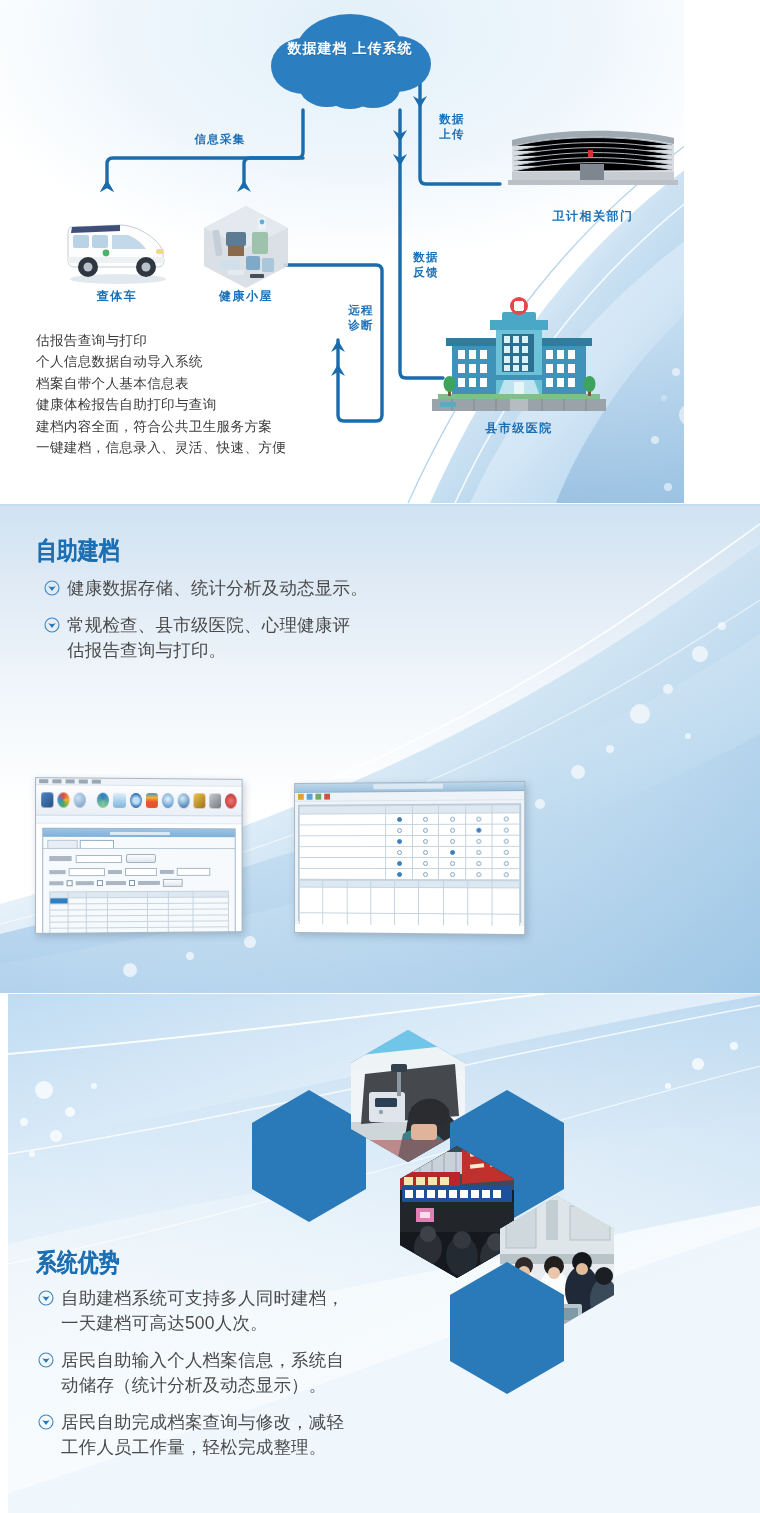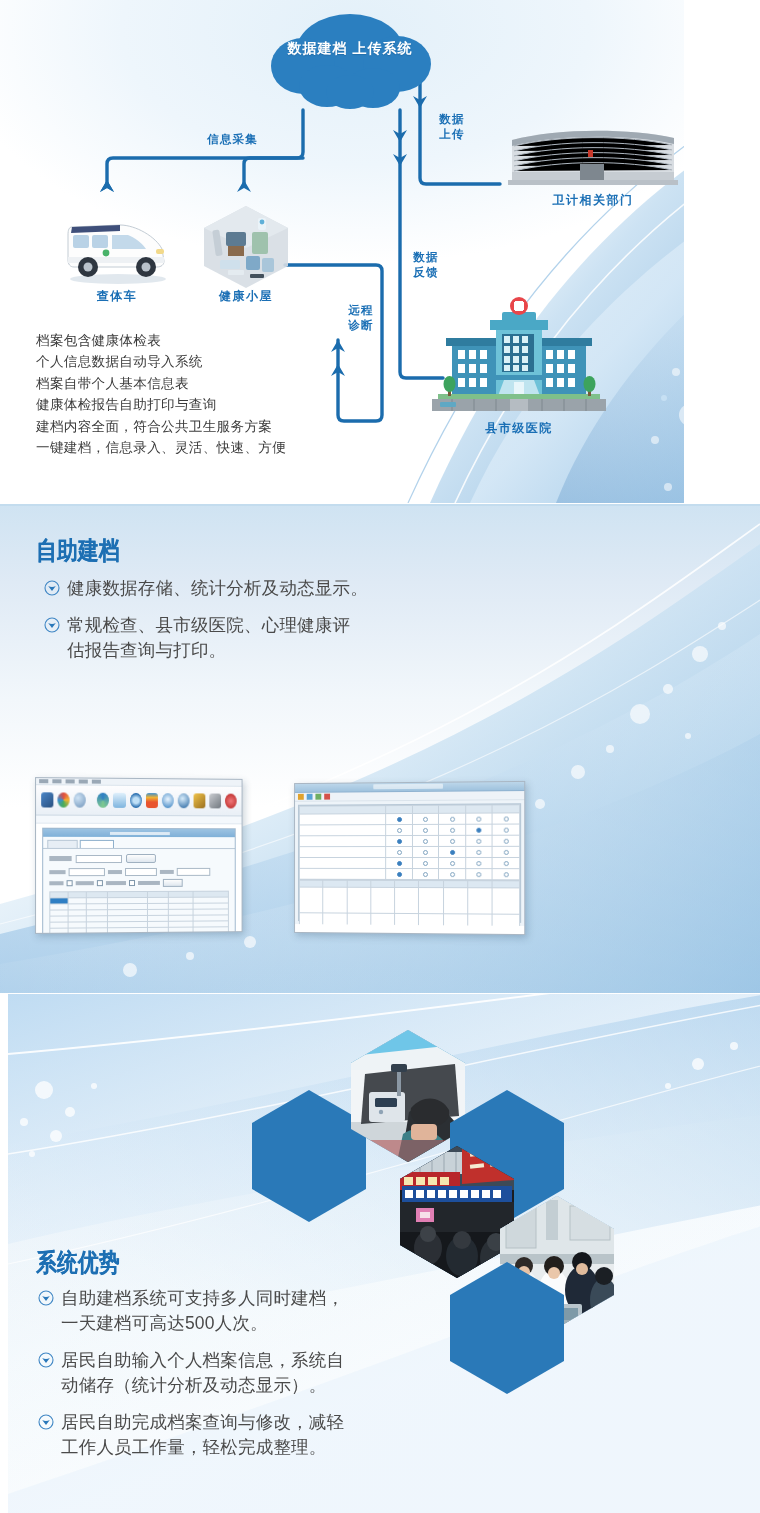--- a/index.html
+++ b/index.html
@@ -262,21 +262,21 @@
           <ellipse cx="132" cy="56" rx="34" ry="28"></ellipse>
           <ellipse cx="62" cy="78" rx="28" ry="21"></ellipse>
           <ellipse cx="108" cy="80" rx="27" ry="20"></ellipse>
           <ellipse cx="85" cy="84" rx="24" ry="17"></ellipse>
         </g>
       </svg>
       <div class="cloud-label">数据建档
 上传系统</div>
     </div>
 
-    <div class="dlabel center" style="left:166px; top:132px; width:92px;text-align:right;">信息采集</div>
+    <div class="dlabel center" style="left:174px; top:132px; width:92px;">信息采集</div>
     <div class="dlabel center" style="left:432px; top:112px; width:40px;">数据
 上传</div>
     <div class="dlabel center" style="left:406px; top:250px; width:40px;">数据
 反馈</div>
     <div class="dlabel center" style="left:341px; top:303px; width:40px;">远程
 诊断</div>
 
     <div class="node-art" style="left:62px; top:205px;">
       <svg width="110" height="80" viewBox="0 0 110 80">
         <ellipse cx="56" cy="74" rx="48" ry="5" fill="#d9e2ea" opacity=".8"></ellipse>
@@ -326,21 +326,21 @@
             <path d="M6,41 C52,30 118,30 164,40"></path>
           <path d="M6,46 C52,35 118,35 164,45"></path>
             <path d="M6,51 C52,40 118,40 164,50"></path>
         </g>
         <rect x="4" y="52" width="162" height="10" fill="#c6ccd2"></rect>
         <rect x="72" y="44" width="24" height="18" fill="#7e878f"></rect>
         <rect x="80" y="30" width="5" height="7" fill="#c9392b"></rect>
         <rect x="0" y="60" width="170" height="5" fill="#b9c0c7"></rect>
       </svg>
     </div>
-    <div class="ncap" style="left:508px; top:192px; width:170px;">卫计相关部门</div>
+    <div class="ncap" style="left:508px; top:208px; width:170px;">卫计相关部门</div>
 
     <div class="node-art" style="left:424px; top:296px;">
       <svg width="190" height="118" viewBox="0 0 190 118">
         <rect x="28" y="48" width="46" height="52" fill="#3f93b8"></rect>
         <rect x="116" y="48" width="46" height="52" fill="#3f93b8"></rect>
         <rect x="22" y="42" width="58" height="8" fill="#2f7c9f"></rect>
         <rect x="110" y="42" width="58" height="8" fill="#2f7c9f"></rect>
         <rect x="72" y="32" width="46" height="68" fill="#6ec2d8"></rect>
         <rect x="66" y="24" width="58" height="10" fill="#4aa8c6"></rect>
         <rect x="78" y="16" width="34" height="10" rx="2" fill="#4aa8c6"></rect>
@@ -403,21 +403,21 @@
           <ellipse cx="25.5" cy="88" rx="6" ry="8" fill="#3da35d"></ellipse>
           <rect x="164" y="92" width="3" height="8" fill="#7a5a3c"></rect>
           <ellipse cx="165.5" cy="88" rx="6" ry="8" fill="#3da35d"></ellipse>
         </g>
         <rect x="16" y="106" width="16" height="5" rx="1" fill="#5fa8c4"></rect>
       </svg>
     </div>
     <div class="ncap" style="left:424px; top:420px; width:190px;">县市级医院</div>
 
     <div class="s1-text">
-      <div>档案包含健康体检表</div>
+      <div>估报告查询与打印</div>
       <div>个人信息数据自动导入系统</div>
       <div>档案自带个人基本信息表</div>
       <div>健康体检报告自助打印与查询</div>
       <div>建档内容全面，符合公共卫生服务方案</div>
       <div>一键建档，信息录入、灵活、快速、方便</div>
     </div>
   </div>
 
   <div class="sec2">
     <div class="sec2-top-line"></div>

